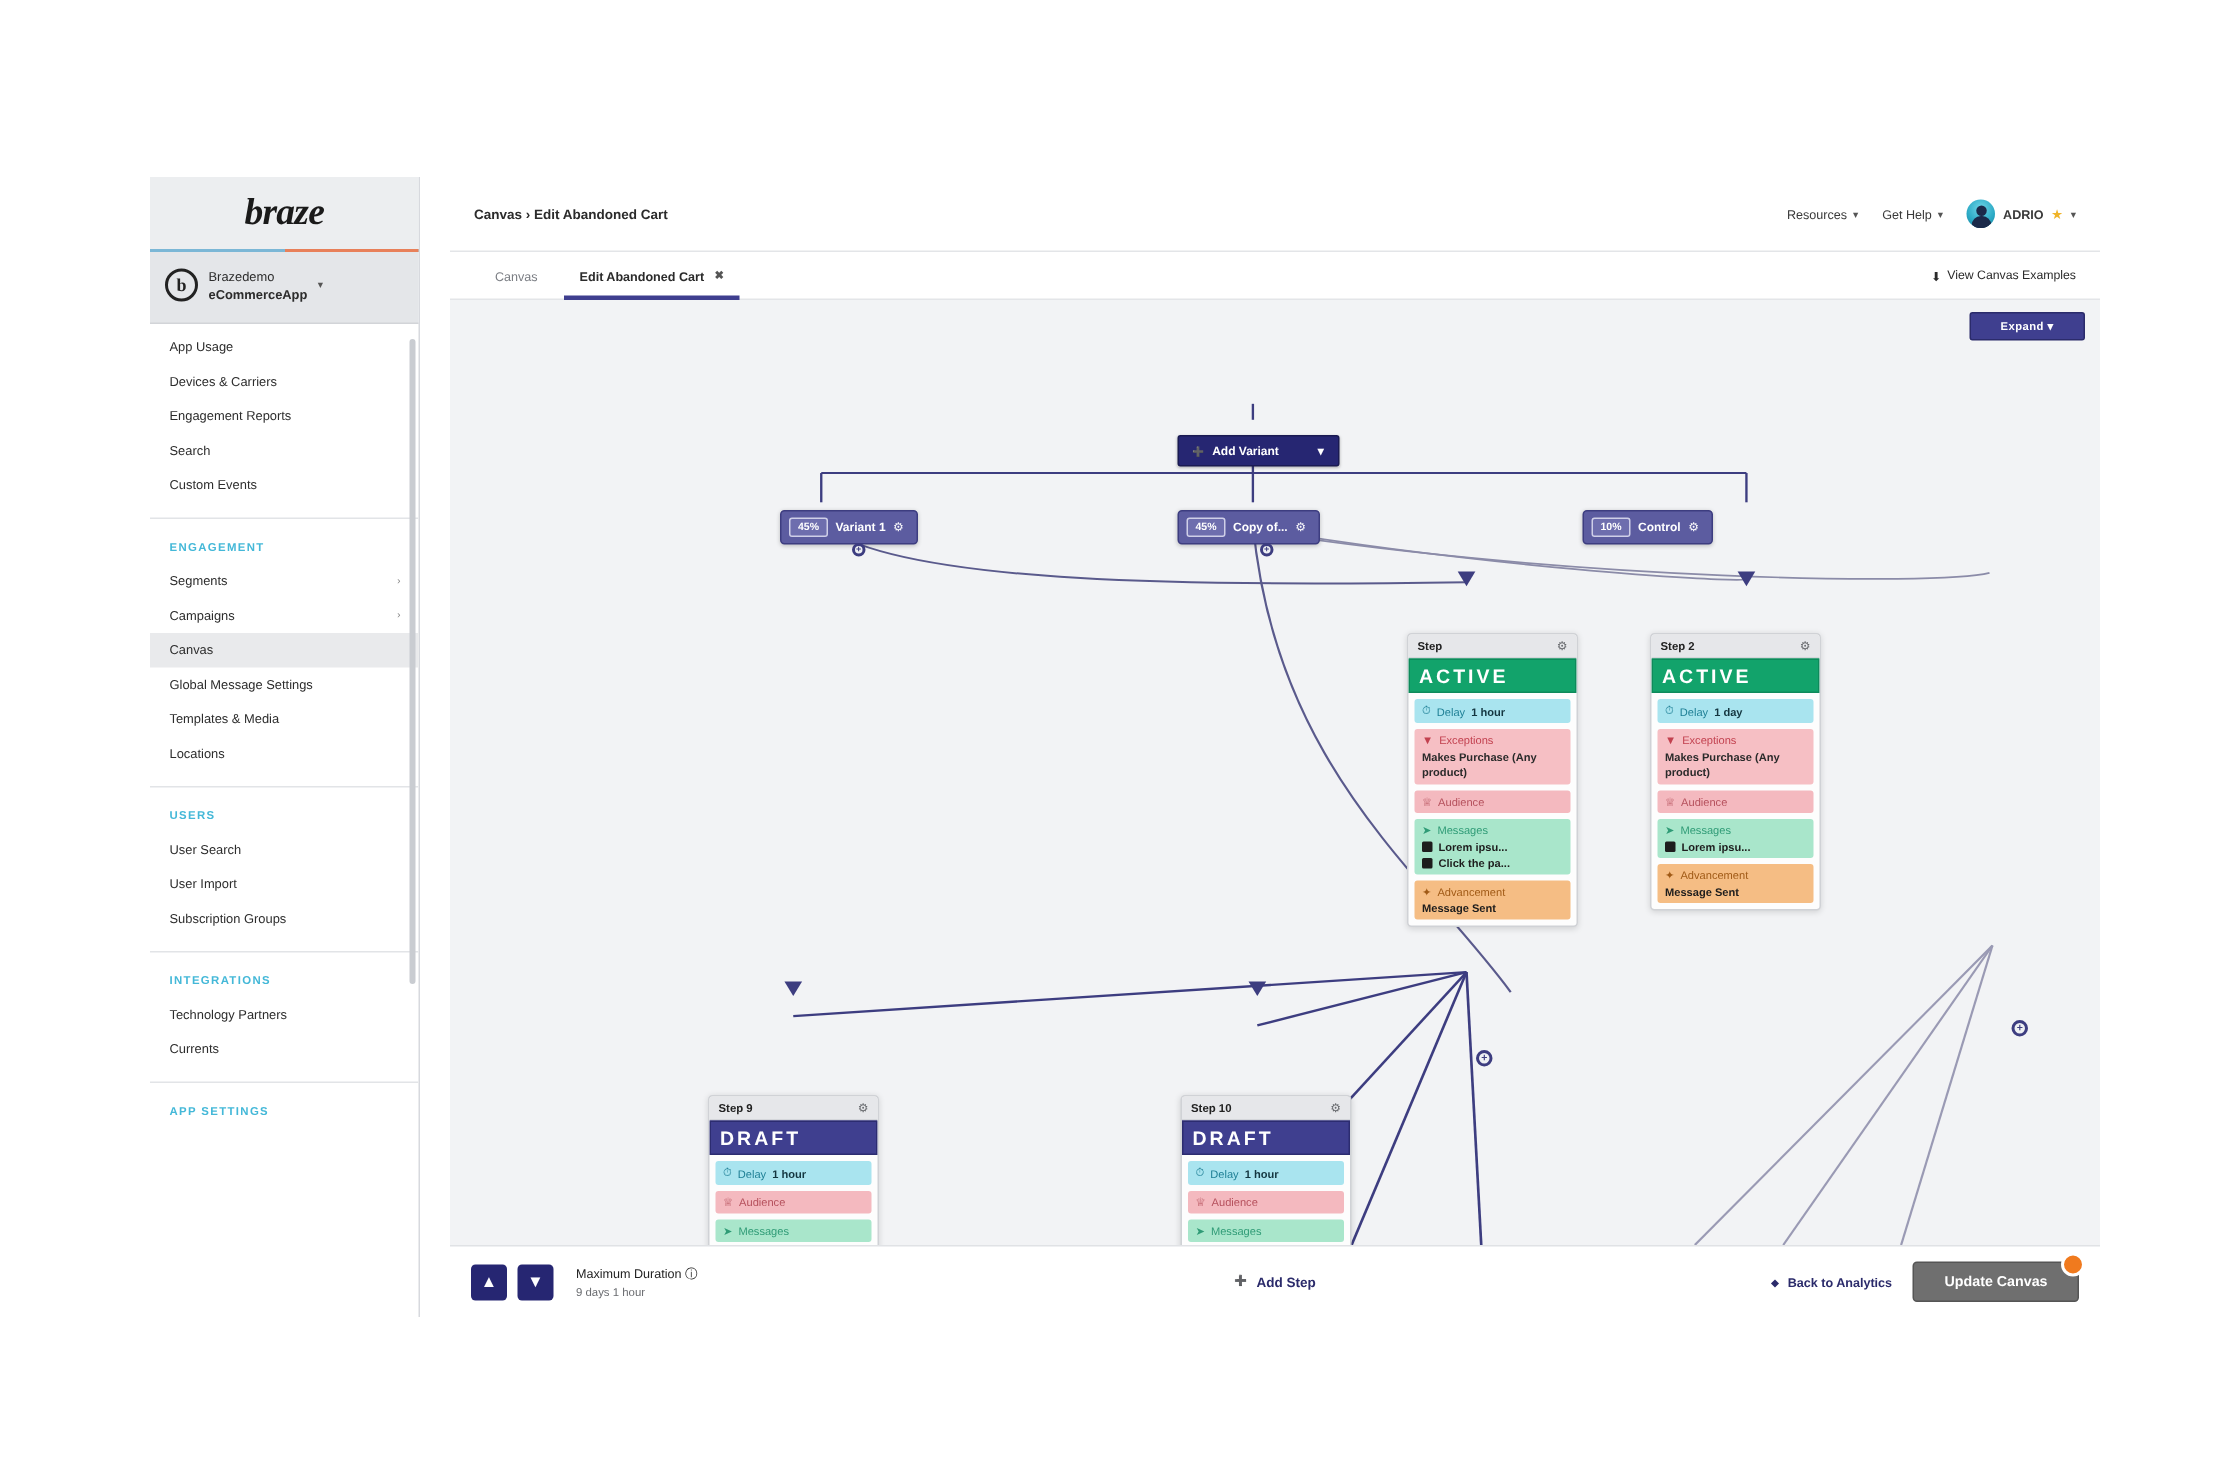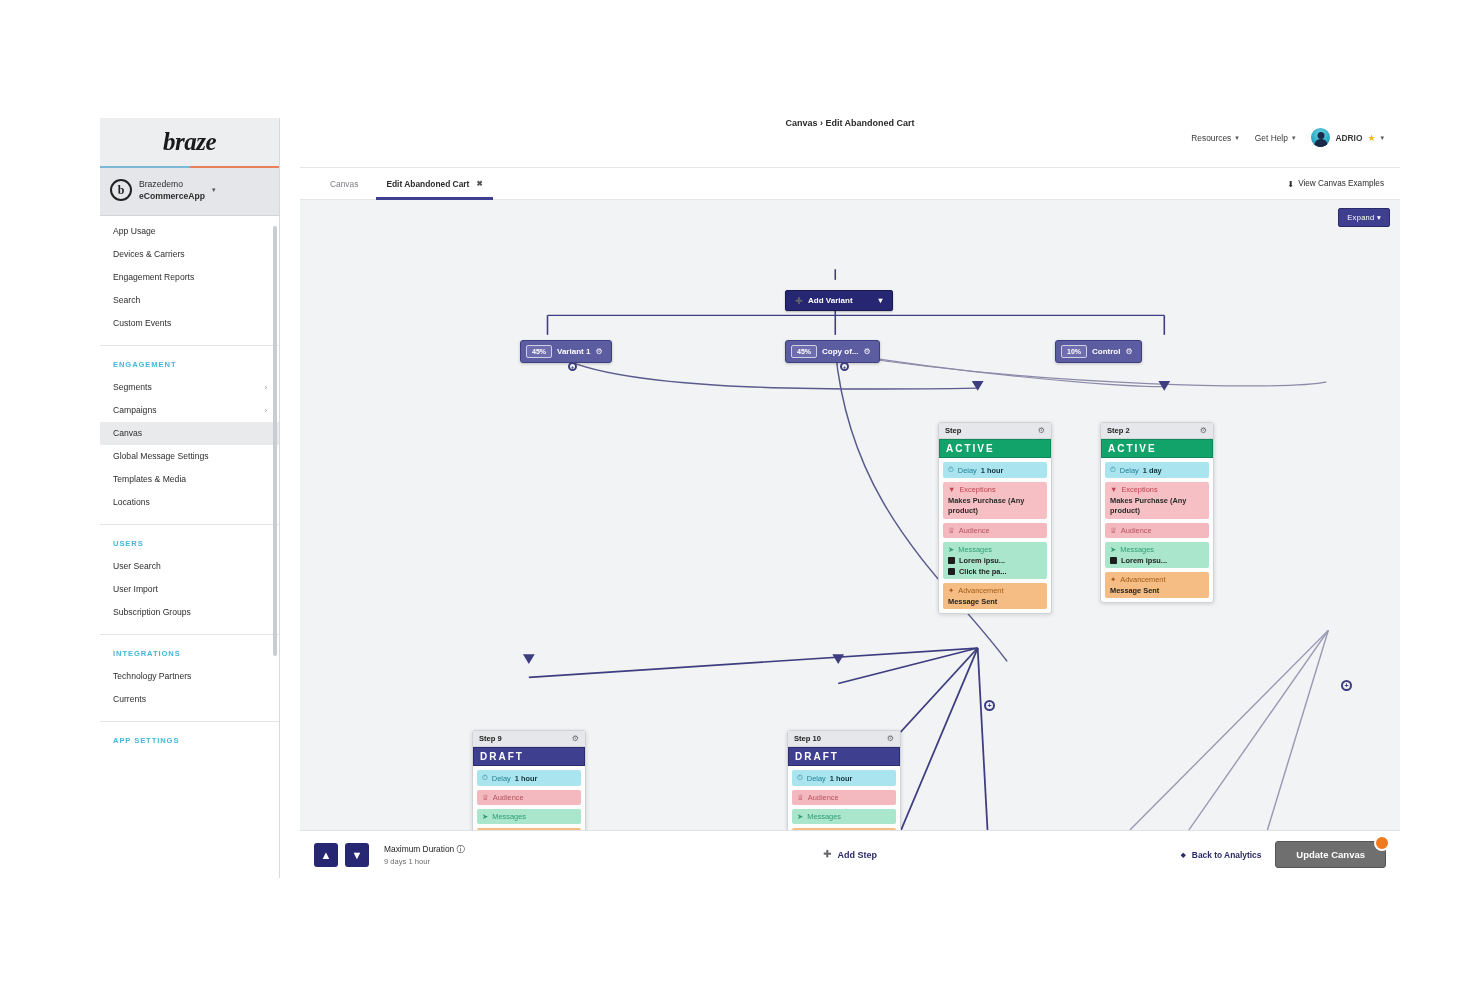--- a/index.html
+++ b/index.html
@@ -79,21 +79,21 @@
   .nav-item.active { background: #e9eaec; }
   .nav-item .arrow { font-size: 7px; color: #888; }
   .nav-divider { height: 1px; background: #e2e4e7; margin: 10px 0 0 0; }
 
   
   .main { flex: 1; display: flex; flex-direction: column; min-width: 0; }
 
   .topbar {
     height: 50px; background: #fff;
     border-bottom: 1px solid #e3e5e8;
-    display: flex; align-items: center; padding: 0 16px; flex-direction: column;
+    display: flex; align-items: center; padding: 0 16px;
   }
   .breadcrumb { font-size: 9px; font-weight: bold; color: #2b2b2b; }
   .topbar-right { margin-left: auto; display: flex; align-items: center; gap: 16px; }
   .topbar-link { font-size: 8.4px; color: #3a3a3a; display: flex; align-items: center; gap: 4px; }
   .avatar-wrap { display: flex; align-items: center; gap: 5px; }
   .avatar {
     width: 19px; height: 19px; border-radius: 50%;
     background: radial-gradient(circle at 50% 32%, #6fd6e8 0%, #29a8c4 60%, #1b7f96 100%);
     position: relative; overflow: hidden;
   }
@@ -128,22 +128,22 @@
   .examples-link {
     font-size: 8.2px; color: #2b2b2b; display: flex; align-items: center; gap: 4px;
   }
 
   
   .canvas-area {
     flex: 1; position: relative; background: #f2f3f5; overflow: hidden;
   }
   .expand-btn {
     position: absolute; right: 10px; top: 8px; z-index: 9;
-    background: #3f3f8f; color: #fff; font-size: 7.5px; font-weight: normal;
-    padding: 4px 8px; border: 1px solid #2b2b6b; border-radius: 2px;
+    background: #3f3f8f; color: #fff; font-size: 7.5px; font-weight: bold;
+    padding: 4px 20px; border: 1px solid #2b2b6b; border-radius: 2px;
     letter-spacing: 0.3px; cursor: pointer;
   }
   svg.wires { position: absolute; inset: 0; width: 100%; height: 100%; }
 
   
   .add-variant {
     position: absolute; left: 485px; top: 90px;
     background: #262672; color: #fff;
     font-size: 8px; font-weight: bold;
     padding: 5px 9px; border: 1px solid #1a1a52; border-radius: 2px;
@@ -171,21 +171,21 @@
     box-shadow: 0 1px 4px rgba(0,0,0,.14); overflow: hidden;
   }
   .step-head {
     background: #e6e7ea; border-bottom: 1px solid #d4d6da;
     display: flex; justify-content: space-between;
     padding: 3px 6px;
   }
   .step-title { font-size: 7.6px; font-weight: bold; color: #222; }
   .step-gear { font-size: 8px; color: #6a6c70; }
   .badge {
-    font-size: 10px; font-weight: bold; letter-spacing: 2px;
+    font-size: 13px; font-weight: bold; letter-spacing: 2px;
     color: #fff; text-align: left; padding: 3px 6px;
   }
   .badge.active { background: #12a36b; border: 1px solid #0e8a5b; }
   .badge.draft  { background: #3f3f8f; border: 1px solid #2c2c70; }
   .card-body { padding: 4px; display: flex; flex-direction: column; gap: 4px; }
   .row {
     border-radius: 2px; padding: 3px 5px;
     font-size: 7.4px; display: flex; flex-direction: column; gap: 2px;
   }
   .row .hl { display: flex; align-items: center; gap: 4px; }

